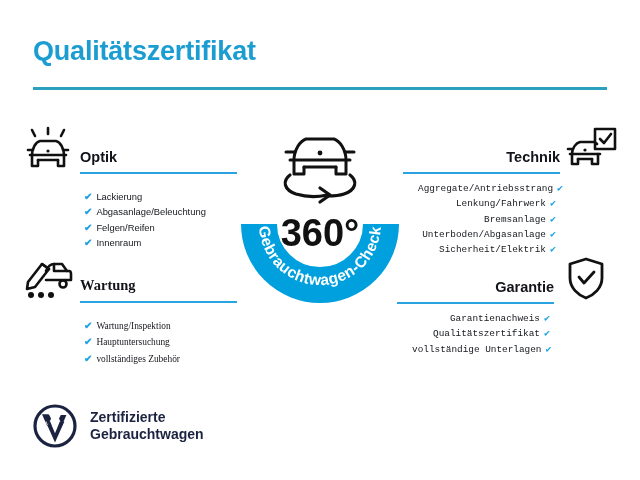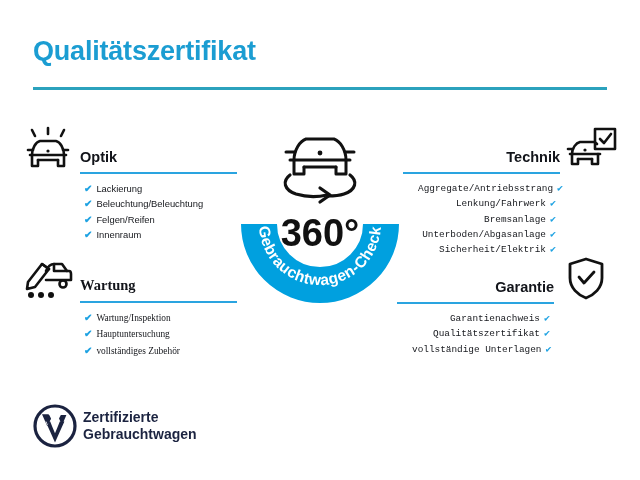--- a/index.html
+++ b/index.html
@@ -89,21 +89,21 @@
     list-style: none;
     margin: 0;
     padding: 7px 0 0 0;
   }
   .sec-list li {
     font-size: 9.4px;
     line-height: 15.3px;
     color: #15171c;
     white-space: nowrap;
   }
-  .left .sec-list  { padding-left: 62px; text-align: left; }
+  .left .sec-list  { padding-left: 62px; text-align: left; margin-top: 8px; }
   .right .sec-list { padding-right: 62px; text-align: right; font-family: Liberation Mono, monospace; }
 
   .chk {
     color: #1ea2e2;
     font-size: 10px;
     font-weight: bold;
   }
   .left .chk  { margin-right: 4px; }
   .right .chk { margin-left: 4px; }
 
@@ -117,21 +117,21 @@
   }
   .badge svg { display: block; }
 
   
   .footer {
     position: absolute;
     left: 33px;
     top: 404px;
     display: flex;
     align-items: center;
-    gap: 6px;
+    gap: 13px;
   }
   .vw-mark { width: 44px; height: 44px; display: block; }
   .vw-text {
     font-size: 14px;
     font-weight: bold;
     line-height: 17px;
     color: #1b2340;
     white-space: nowrap;
   }
 </style>
@@ -158,21 +158,21 @@
           <path d="M6 24 L11 24"></path>
           <path d="M41 24 L46 24"></path>
           <circle cx="26" cy="25" r="1.6" fill="#111" stroke="none"></circle>
         </svg>
       </span>
       <span class="sec-title">Optik</span>
       <span class="sec-rule"></span>
     </div>
     <ul class="sec-list">
       <li><span class="chk">✔</span><span>Lackierung</span></li>
-      <li><span class="chk">✔</span><span>Beleuchtung/Beleuchtung</span></li>
+      <li><span class="chk">✔</span><span>Abgasanlage/Beleuchtung</span></li>
       <li><span class="chk">✔</span><span>Felgen/Reifen</span></li>
       <li><span class="chk">✔</span><span>Innenraum</span></li>
     </ul>
   </div>
 
   <div class="section left sec-wartung">
     <div class="sec-head">
       <span class="sec-icon">
         <svg viewBox="0 0 52 46" width="52" height="46" fill="none" stroke="#111" stroke-width="2.6" stroke-linecap="round" stroke-linejoin="round">
           <path d="M6 27 L20 9 L27 14 L13 32 L5 34 Z"></path>

